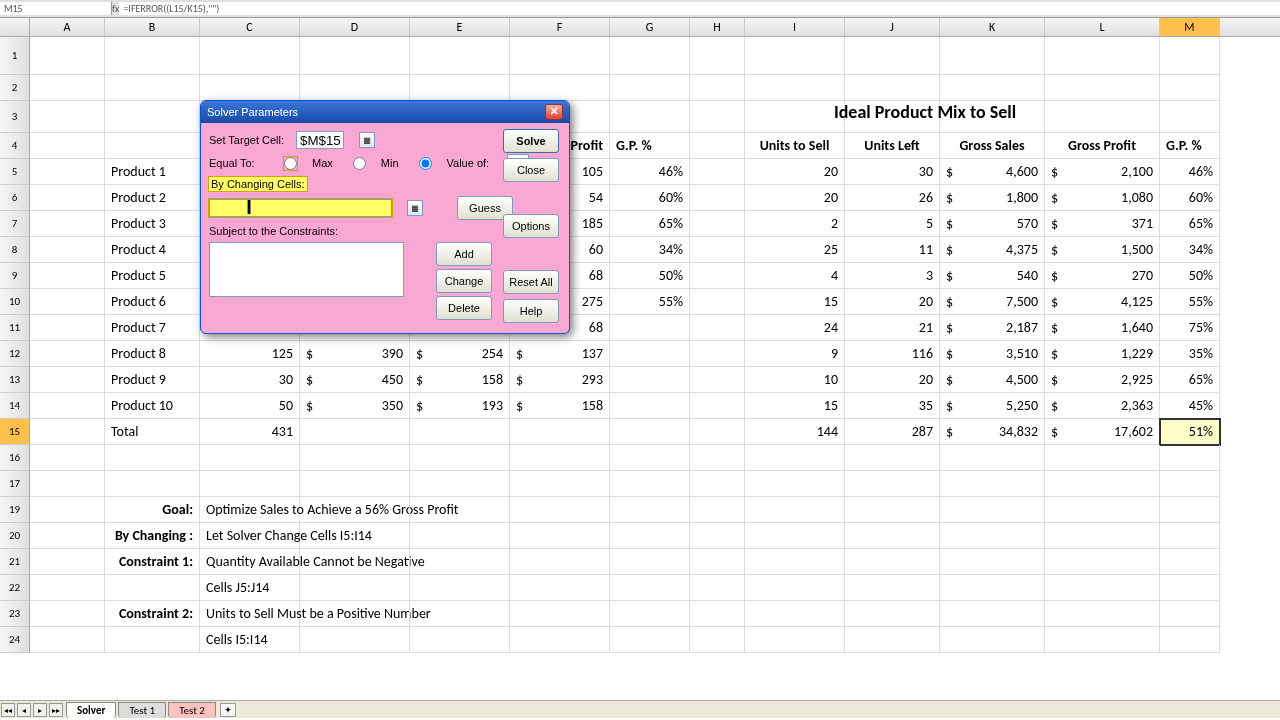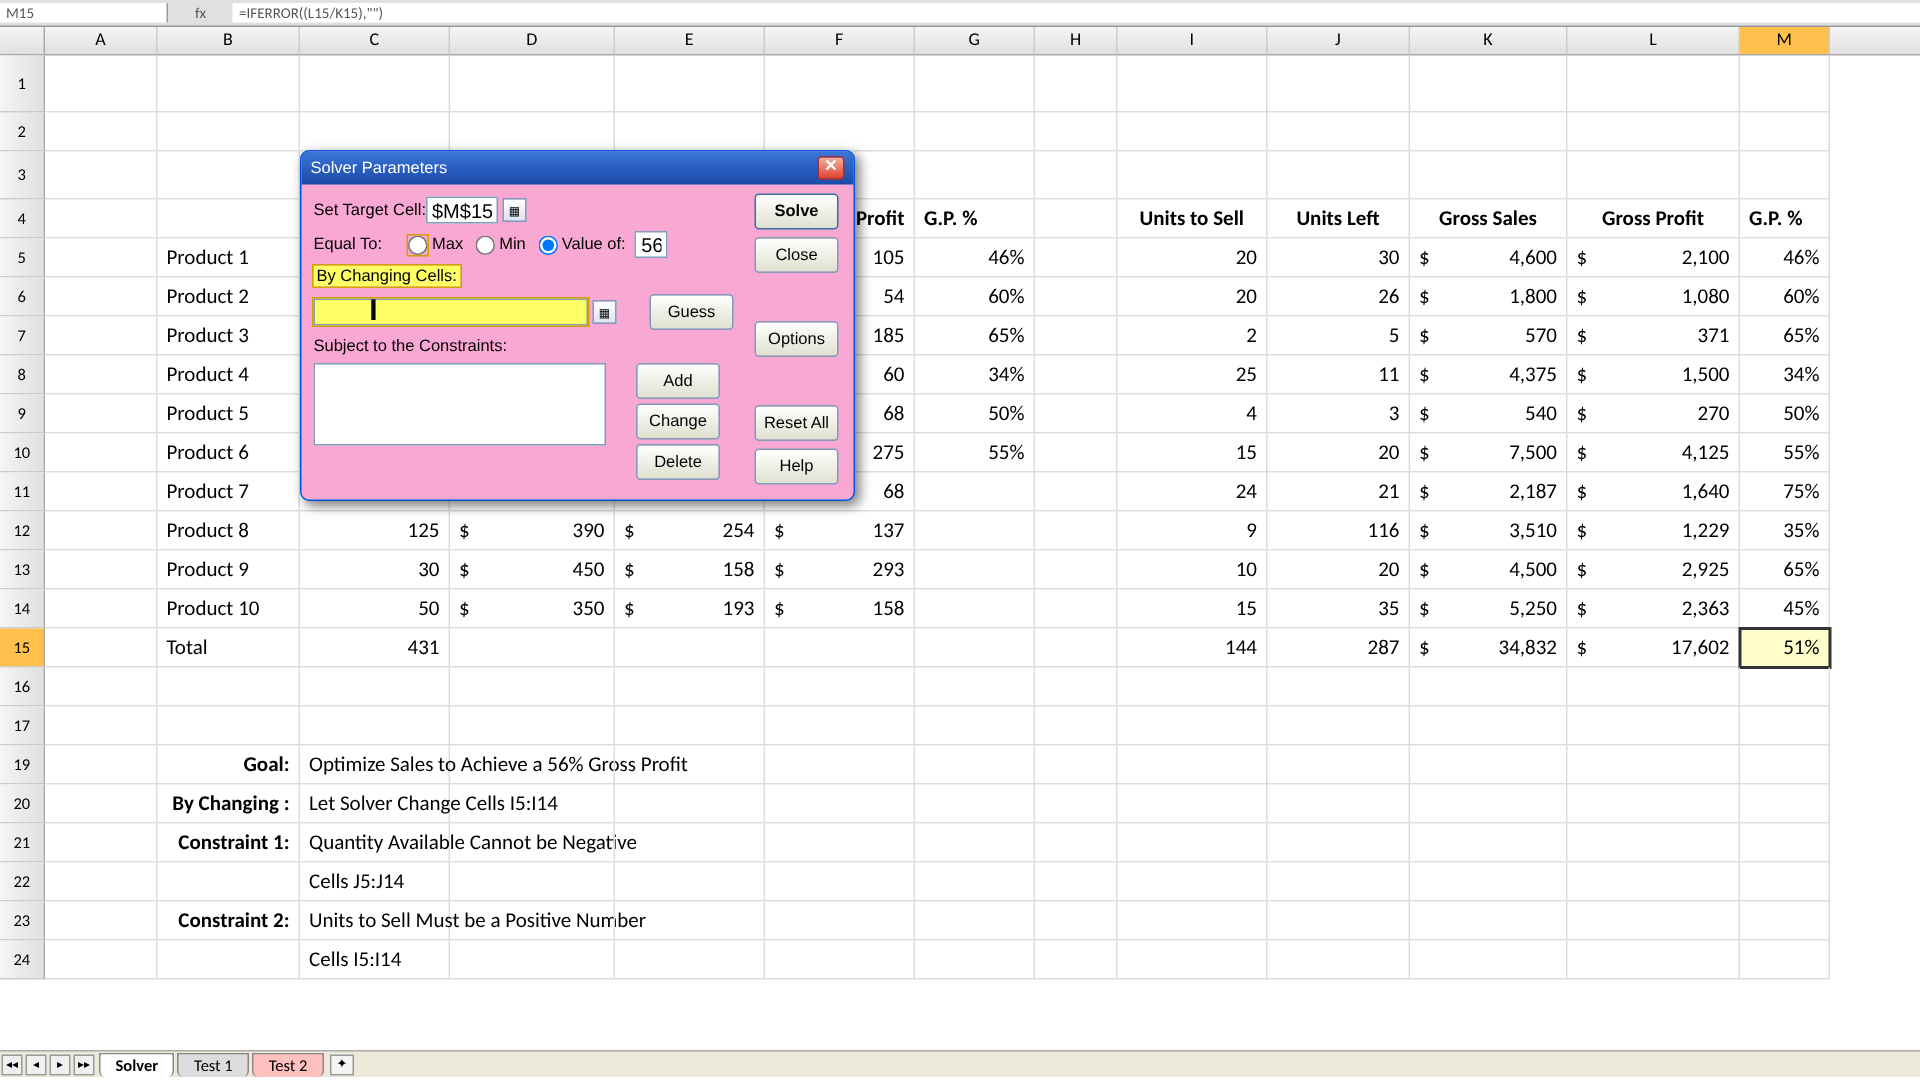--- a/index.html
+++ b/index.html
@@ -1,20 +1,20 @@
 <!DOCTYPE html>
 <html><head>
 <meta charset="utf-8">
 <style>
   * { box-sizing: border-box; margin: 0; padding: 0; }
   body { font-family: Calibri, Arial, sans-serif; font-size: 14px; background: #fff; overflow: hidden; width: 1280px; height: 720px; position: relative; }
   
   .formula-bar { height: 18px; background: #e0e0e0; border-bottom: 1px solid #999; display: flex; align-items: center; font-size: 10px; color: #555; }
   .namebox { width: 112px; border-right: 1px solid #999; padding: 0 4px; background: #fff; }
-  .fx { padding: 0 18px; text-align: right; }
+  .fx { padding: 0 0; text-align: right; }
   .formula-input { flex: 1; background: #fff; padding: 0 4px; }
   
   .colheaders { display: flex; height: 19px; background: linear-gradient(#f5f5f5,#e0e0e0); border-bottom: 1px solid #aaa; font-size: 12px; }
   .rowcorner { width: 30px; border-right: 1px solid #aaa; }
   .colh { text-align: center; border-right: 1px solid #ccc; line-height: 19px; }
   .colh.active { background: #ffc04c; }
   
   .grid { position: relative; }
   .row { display: flex; height: 26px; }
   .row.titlerow { height: 38px; }
@@ -37,21 +37,21 @@
   .cM { width: 60px; }
   
   .dollar { color: #000; margin-right: auto; }
   
   
   .dialog { position: absolute; top: 100px; left: 200px; width: 370px; background: #f9a8d4; border: 1px solid #0054e3; border-radius: 6px; box-shadow: 3px 3px 8px rgba(0,0,0,0.5); z-index: 100; font-family: Tahoma, sans-serif; font-size: 11px; }
   .dialog-title { background: linear-gradient(#3b77d8,#2a5fc0,#1a4aa8); color: #fff; padding: 4px 6px; border-radius: 5px 5px 0 0; display: flex; align-items: center; height: 22px; }
   .dialog-title span { flex: 1; }
   .close-x { width: 18px; height: 16px; background: linear-gradient(#f5b0a0,#e04030); border: 1px solid #933; border-radius: 3px; text-align: center; line-height: 13px; font-size: 11px; color: #fff; font-weight: bold; cursor: pointer; }
   .dialog-body { padding: 8px; position: relative; }
-  .drow { display: flex; align-items: center; margin-bottom: 5px; }
+  .drow { display: flex; align-items: center; margin-bottom: 5px; gap: 12px; }
   .dlabel { width: 75px; }
   .dinput { background: #fff; border: 1px solid #7f9db9; height: 18px; padding: 0 3px; }
   .picker { width: 16px; height: 16px; background: linear-gradient(#fff,#dce4f0); border: 1px solid #7f9db9; margin-left: 3px; display: inline-flex; align-items: center; justify-content: center; font-size: 8px; }
   .radio { margin: 0 3px 0 8px; }
   .btn { background: linear-gradient(#fff,#e0e0d0); border: 1px solid #7f9db9; border-radius: 3px; width: 56px; height: 24px; font-size: 11px; cursor: pointer; }
   .btn.solve { font-weight: bold; border: 1px solid #3b6ea5; }
   .btn-col { position: absolute; right: 10px; top: 6px; display: flex; flex-direction: column; gap: 5px; }
   .constraints-list { width: 195px; height: 55px; background: #fff; border: 1px solid #7f9db9; }
   .mid-btns { display: flex; flex-direction: column; gap: 3px; margin-left: 20px; }
   .highlight-y { background: #ffff66; outline: 1px solid #d4a000; }
@@ -142,20 +142,21 @@
       <div class="cell cD"></div>
       <div class="cell cE"></div>
       <div class="cell cF"></div>
       <div class="cell cG"></div>
       <div class="cell cH"></div>
       <div class="cell cI section-title" style="justify-content:flex-start"></div>
       <div class="cell cJ"></div>
       <div class="cell cK"></div>
       <div class="cell cL"></div>
       <div class="cell cM"></div>
+    <div class="sheet-title-merge section-title">Ideal Product Mix to Sell</div>
   </div>
 
   <div class="row">
       <div class="rowh">4</div>
     <div class="cell cA"></div>
       <div class="cell cB"></div>
       <div class="cell cC"></div>
       <div class="cell cD"></div>
       <div class="cell cE"></div>
     <div class="cell cF b r">Profit</div>

